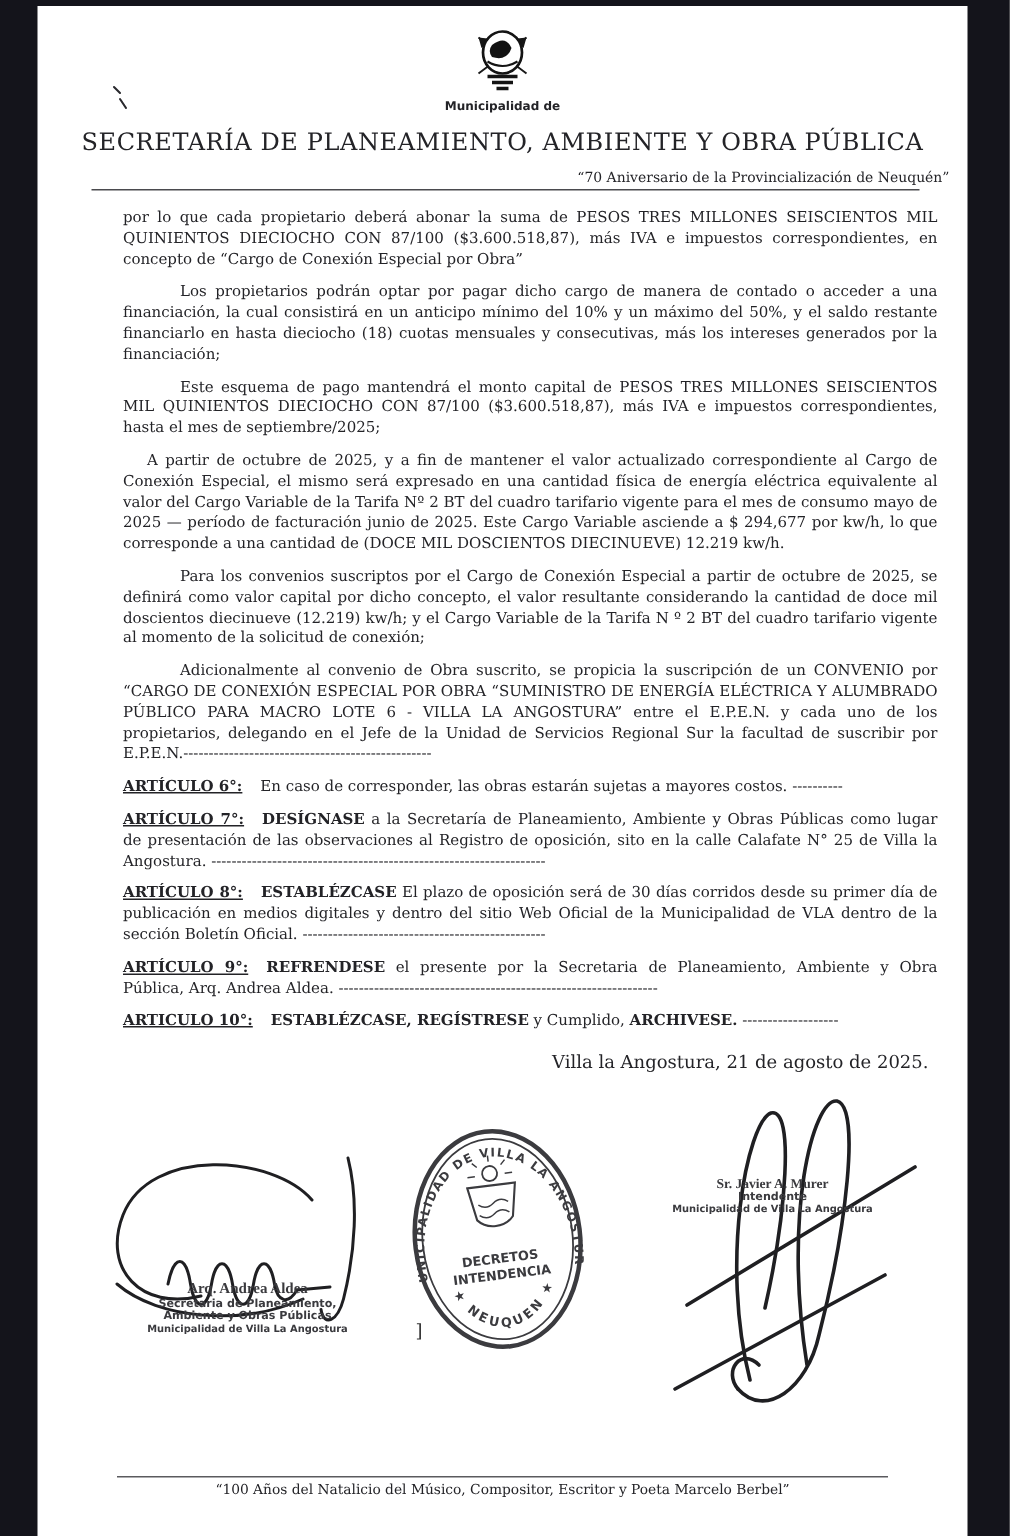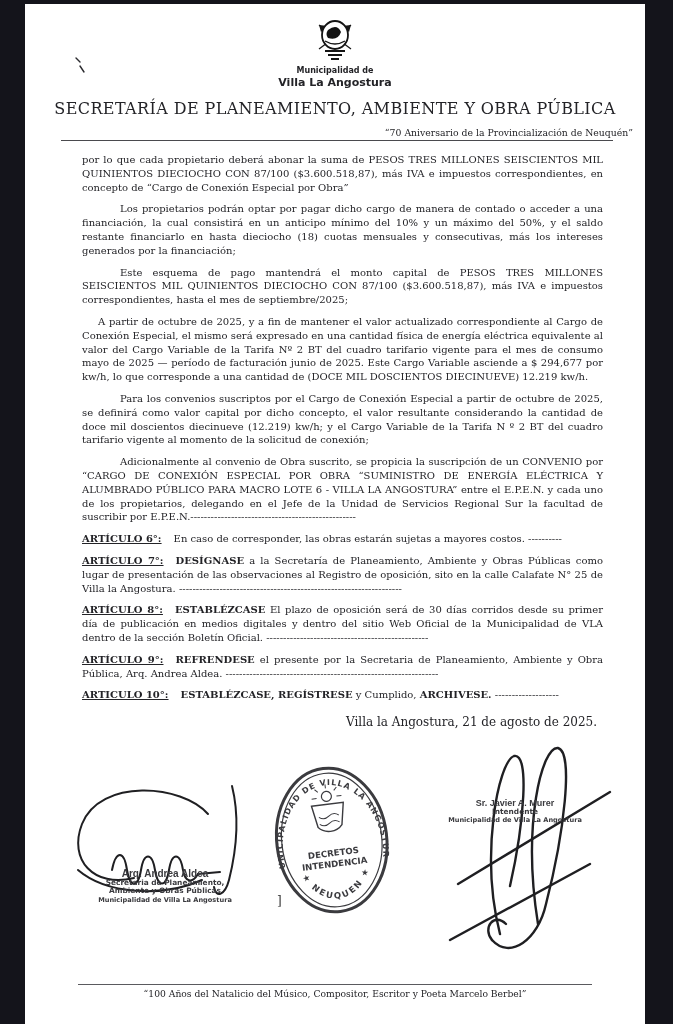--- a/index.html
+++ b/index.html
@@ -12,34 +12,34 @@
   .doc-header{text-align:center;padding-top:14px;position:relative;}
   .crest{display:block;margin:0 auto;}
   .logo-cap1{font-size:8px;font-weight:bold;font-family:"DejaVu Sans","Liberation Sans",sans-serif;margin-top:2px;}
   .logo-cap2{font-size:11px;font-weight:bold;font-family:"DejaVu Sans","Liberation Sans",sans-serif;margin-top:1px;}
   .dept{font-size:16px;letter-spacing:.4px;margin-top:10px;}
   .slogan{font-size:9.3px;text-align:right;padding-right:12px;margin-top:9px;}
   .header-rule{border:none;border-top:1.4px solid #4a4a4e;margin:2px 32px 0 36px;}
   .pen-mark{position:absolute;left:48px;top:52px;}
 
   
-  .body-text{padding:12px 42px 0 57px;font-size:10px;line-height:13.8px;}
+  .body-text{padding:12px 20px 0 57px;font-size:10px;line-height:13.8px;}
   .para{margin:0 0 8px 0;text-align:justify;text-indent:38px;overflow-wrap:break-word;}
   .para.no-indent{text-indent:0;}
   .para.small-indent{text-indent:16px;}
   .art-label{font-weight:bold;text-decoration:underline;margin-right:12px;}
   .term{font-weight:bold;}
   .dateline{text-align:right;margin:14px 6px 0 0;font-size:12px;}
 
   
   .sig-section{position:relative;height:250px;margin-top:6px;}
   .sig-block{position:absolute;text-align:center;}
   .sig-left{left:30px;top:42px;width:220px;}
   .sig-left svg{display:block;margin:0 auto -30px auto;}
-  .sig-name{font-size:10px;font-weight:bold;color:#3a3a3e;font-family:Liberation Sans, sans-serif;}
+  .sig-name{font-size:10px;font-weight:bold;color:#3a3a3e;font-family:Liberation Serif, serif;}
   .sig-sub{font-size:7.4px;font-weight:bold;color:#3a3a3e;line-height:8.6px;font-family:"DejaVu Sans","Liberation Sans",sans-serif;}
   .sig-sub.tiny{font-size:6.6px;}
   .sig-seal{left:248px;top:28px;transform:rotate(-7deg);}
   .sig-right{left:405px;top:0;width:215px;}
   .sig-right .overlay{position:absolute;left:0;top:62px;width:170px;text-align:center;}
   .sig-right .sig-name{font-size:9px;}
   .bracket-artifact{position:absolute;left:252px;top:158px;font-size:12px;color:#333;}
 
   
   .doc-footer{margin-top:auto;padding-bottom:25px;}
@@ -61,21 +61,20 @@
       <svg class="crest" width="54" height="46" viewBox="0 0 54 46">
         <path d="M11 7 L43 31 M43 7 L11 31" stroke="#1a1a1a" stroke-width="1.3" fill="none"></path>
         <path d="M11 7 l9 1 -7 6 z" fill="#161616"></path>
         <path d="M43 7 l-9 1 7 6 z" fill="#161616"></path>
         <ellipse cx="27" cy="17" rx="13" ry="14" fill="#ffffff" stroke="#141414" stroke-width="1.8"></ellipse>
         <path d="M20 12 q9 -7 13 2 q-3 9 -13 6 q-3 -4 0 -8 z" fill="#121212"></path>
         <path d="M17 23 q10 6 20 0" stroke="#141414" stroke-width="1.4" fill="none"></path>
         <path d="M17 33 h20 M20 37 h14 M23 41 h8" stroke="#141414" stroke-width="2.2" fill="none"></path>
       </svg>
       <div class="logo-cap1">Municipalidad de</div>
-      <div class="logo-cap2">Villa La Angostura</div>
       <div class="dept">SECRETARÍA DE PLANEAMIENTO, AMBIENTE Y OBRA PÚBLICA</div>
       <div class="slogan">“70 Aniversario de la Provincialización de Neuquén”</div>
       <hr class="header-rule">
     </header>
 
     <main class="body-text">
       <p class="para no-indent">por lo que cada propietario deberá abonar la suma de PESOS TRES MILLONES SEISCIENTOS MIL QUINIENTOS DIECIOCHO CON 87/100 ($3.600.518,87), más IVA e impuestos correspondientes, en concepto de “Cargo de Conexión Especial por Obra”</p>
       <p class="para">Los propietarios podrán optar por pagar dicho cargo de manera de contado o acceder a una financiación, la cual consistirá en un anticipo mínimo del 10% y un máximo del 50%, y el saldo restante financiarlo en hasta dieciocho (18) cuotas mensuales y consecutivas, más los intereses generados por la financiación;</p>
       <p class="para">Este esquema de pago mantendrá el monto capital de PESOS TRES MILLONES SEISCIENTOS MIL QUINIENTOS DIECIOCHO CON 87/100 ($3.600.518,87), más IVA e impuestos correspondientes, hasta el mes de septiembre/2025;</p>
       <p class="para small-indent">A partir de octubre de 2025, y a fin de mantener el valor actualizado correspondiente al Cargo de Conexión Especial, el mismo será expresado en una cantidad física de energía eléctrica equivalente al valor del Cargo Variable de la Tarifa Nº 2 BT del cuadro tarifario vigente para el mes de consumo mayo de 2025 — período de facturación junio de 2025. Este Cargo Variable asciende a $ 294,677 por kw/h, lo que corresponde a una cantidad de (DOCE MIL DOSCIENTOS DIECINUEVE) 12.219 kw/h.</p>

